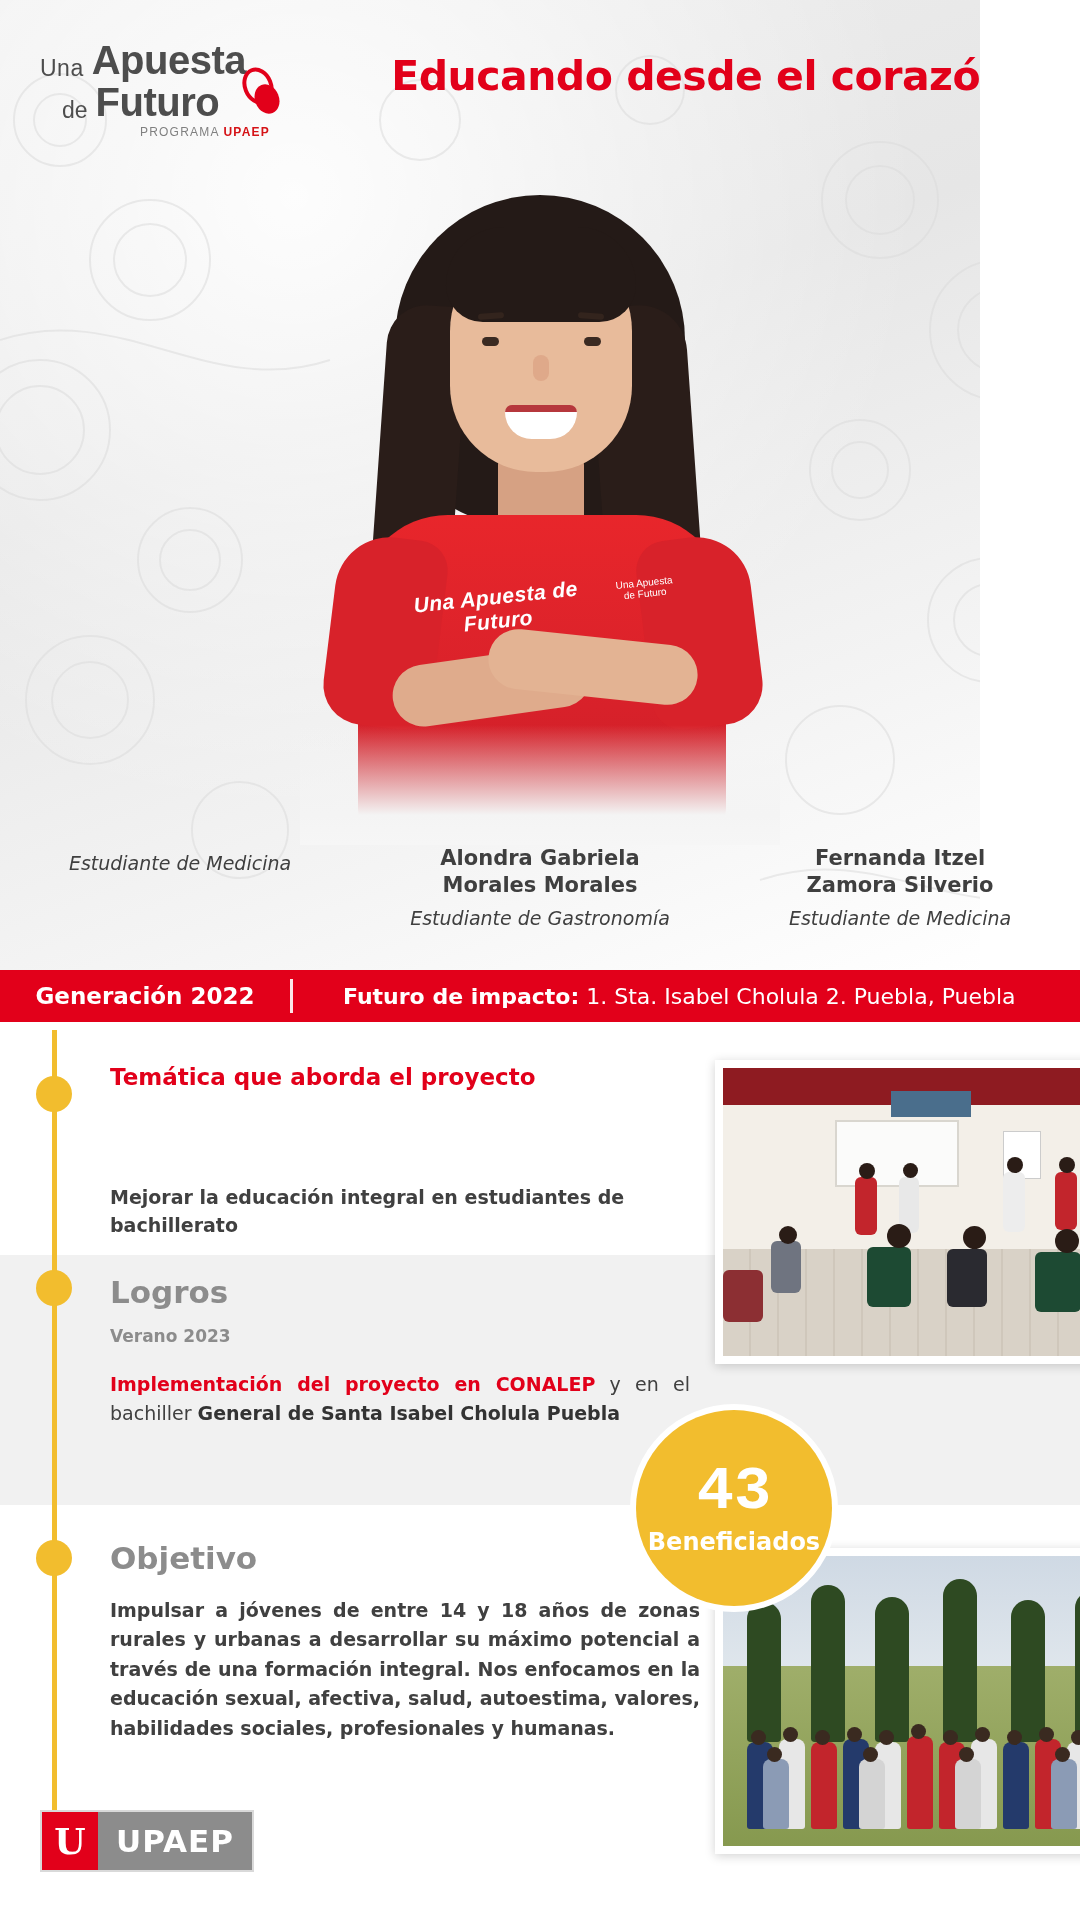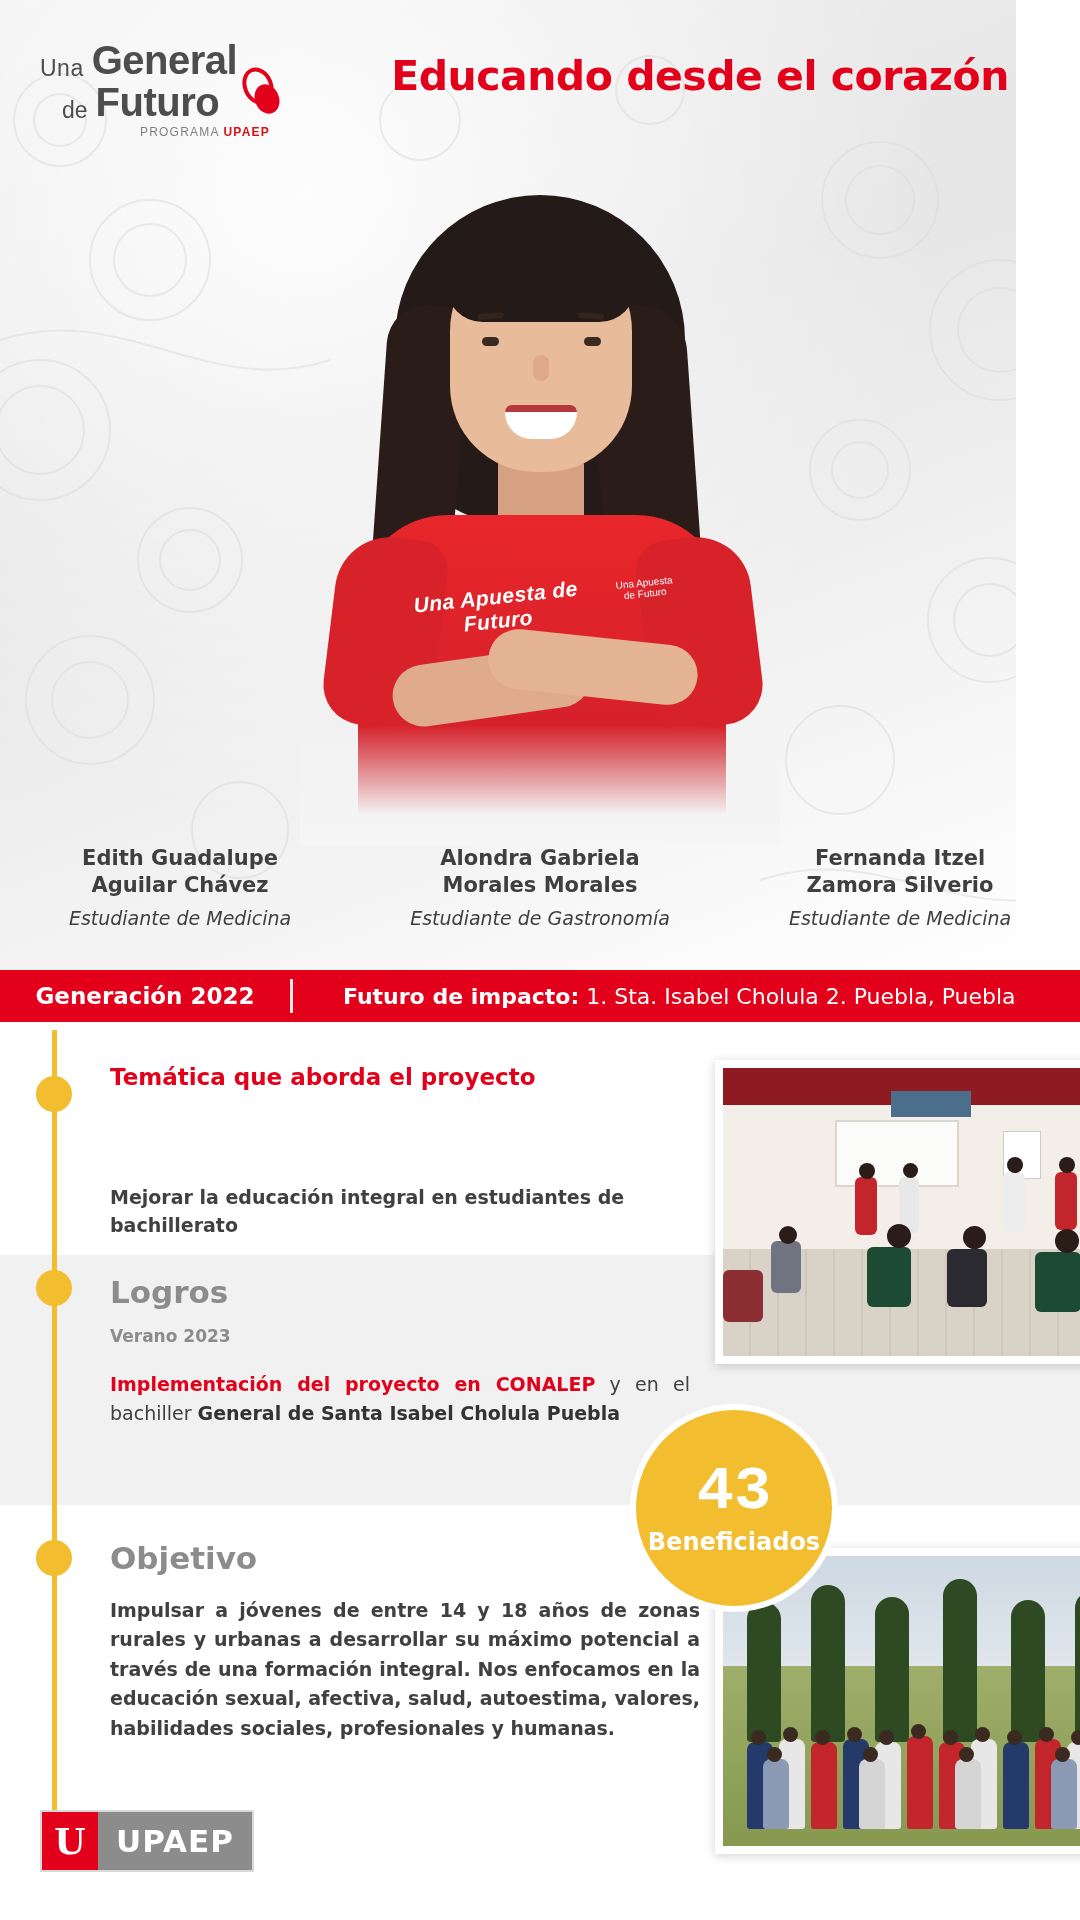--- a/index.html
+++ b/index.html
@@ -9,21 +9,20 @@
     background:#ffffff;
   }
 
   
   .header{
     position:absolute;left:0;top:0;width:980px;height:980px;
     background:
       radial-gradient(circle at 30% 20%, rgba(255,255,255,0.9) 0%, rgba(255,255,255,0) 60%),
       linear-gradient(160deg,#efefef 0%, #e6e6e6 40%, #f4f4f4 75%, #ffffff 100%);
     overflow:hidden;
-    padding-left:36px;
   }
   .header-pattern{
     position:absolute;left:0;top:0;width:1080px;height:980px;opacity:.55;
   }
   .logo{
     position:absolute;left:40px;top:40px;width:260px;height:110px;
   }
   .logo-text{
     font-family:"Liberation Sans", sans-serif;
     color:#4d4d4d;
@@ -233,21 +232,21 @@
   </svg>
 
   <div class="logo">
     <svg class="logo-mark" viewBox="0 0 54 54">
       <ellipse cx="22" cy="20" rx="13" ry="17" transform="rotate(-22 22 20)" fill="none" stroke="#e2001a" stroke-width="4"></ellipse>
       <ellipse cx="31" cy="33" rx="12" ry="15" transform="rotate(-22 31 33)" fill="#e2001a"></ellipse>
     </svg>
     <div class="logo-text">
       <div style="display:flex;align-items:flex-end;gap:8px;">
         <span class="logo-una">Una</span>
-        <span class="logo-apuesta">General</span>
+        <span class="logo-apuesta">Apuesta</span>
       </div>
       <div style="display:flex;align-items:flex-end;gap:8px;margin-top:2px;margin-left:22px;">
         <span class="logo-de">de</span>
         <span class="logo-futuro">Futuro</span>
       </div>
       <div class="logo-programa" style="margin-left:100px;">
         <span class="grey">PROGRAMA </span><span>UPAEP</span>
       </div>
     </div>
   </div>
@@ -273,24 +272,20 @@
     <div class="ph-shirt-text">Una Apuesta de Futuro</div>
     <div class="ph-shirt-logo">Una Apuesta de Futuro</div>
     <div class="ph-arm-l"></div>
     <div class="ph-arm-r"></div>
     <div class="ph-fade"></div>
   </div>
 </div>
 
 <div class="names">
   <div class="name-col">
-    <div class="nm">
-      <span>Edith Guadalupe</span><br>
-      <span>Aguilar Chávez</span>
-    </div>
     <div class="rl">Estudiante de Medicina</div>
   </div>
   <div class="name-col">
     <div class="nm">
       <span>Alondra Gabriela</span><br>
       <span>Morales Morales</span>
     </div>
     <div class="rl">Estudiante de Gastronomía</div>
   </div>
   <div class="name-col">

